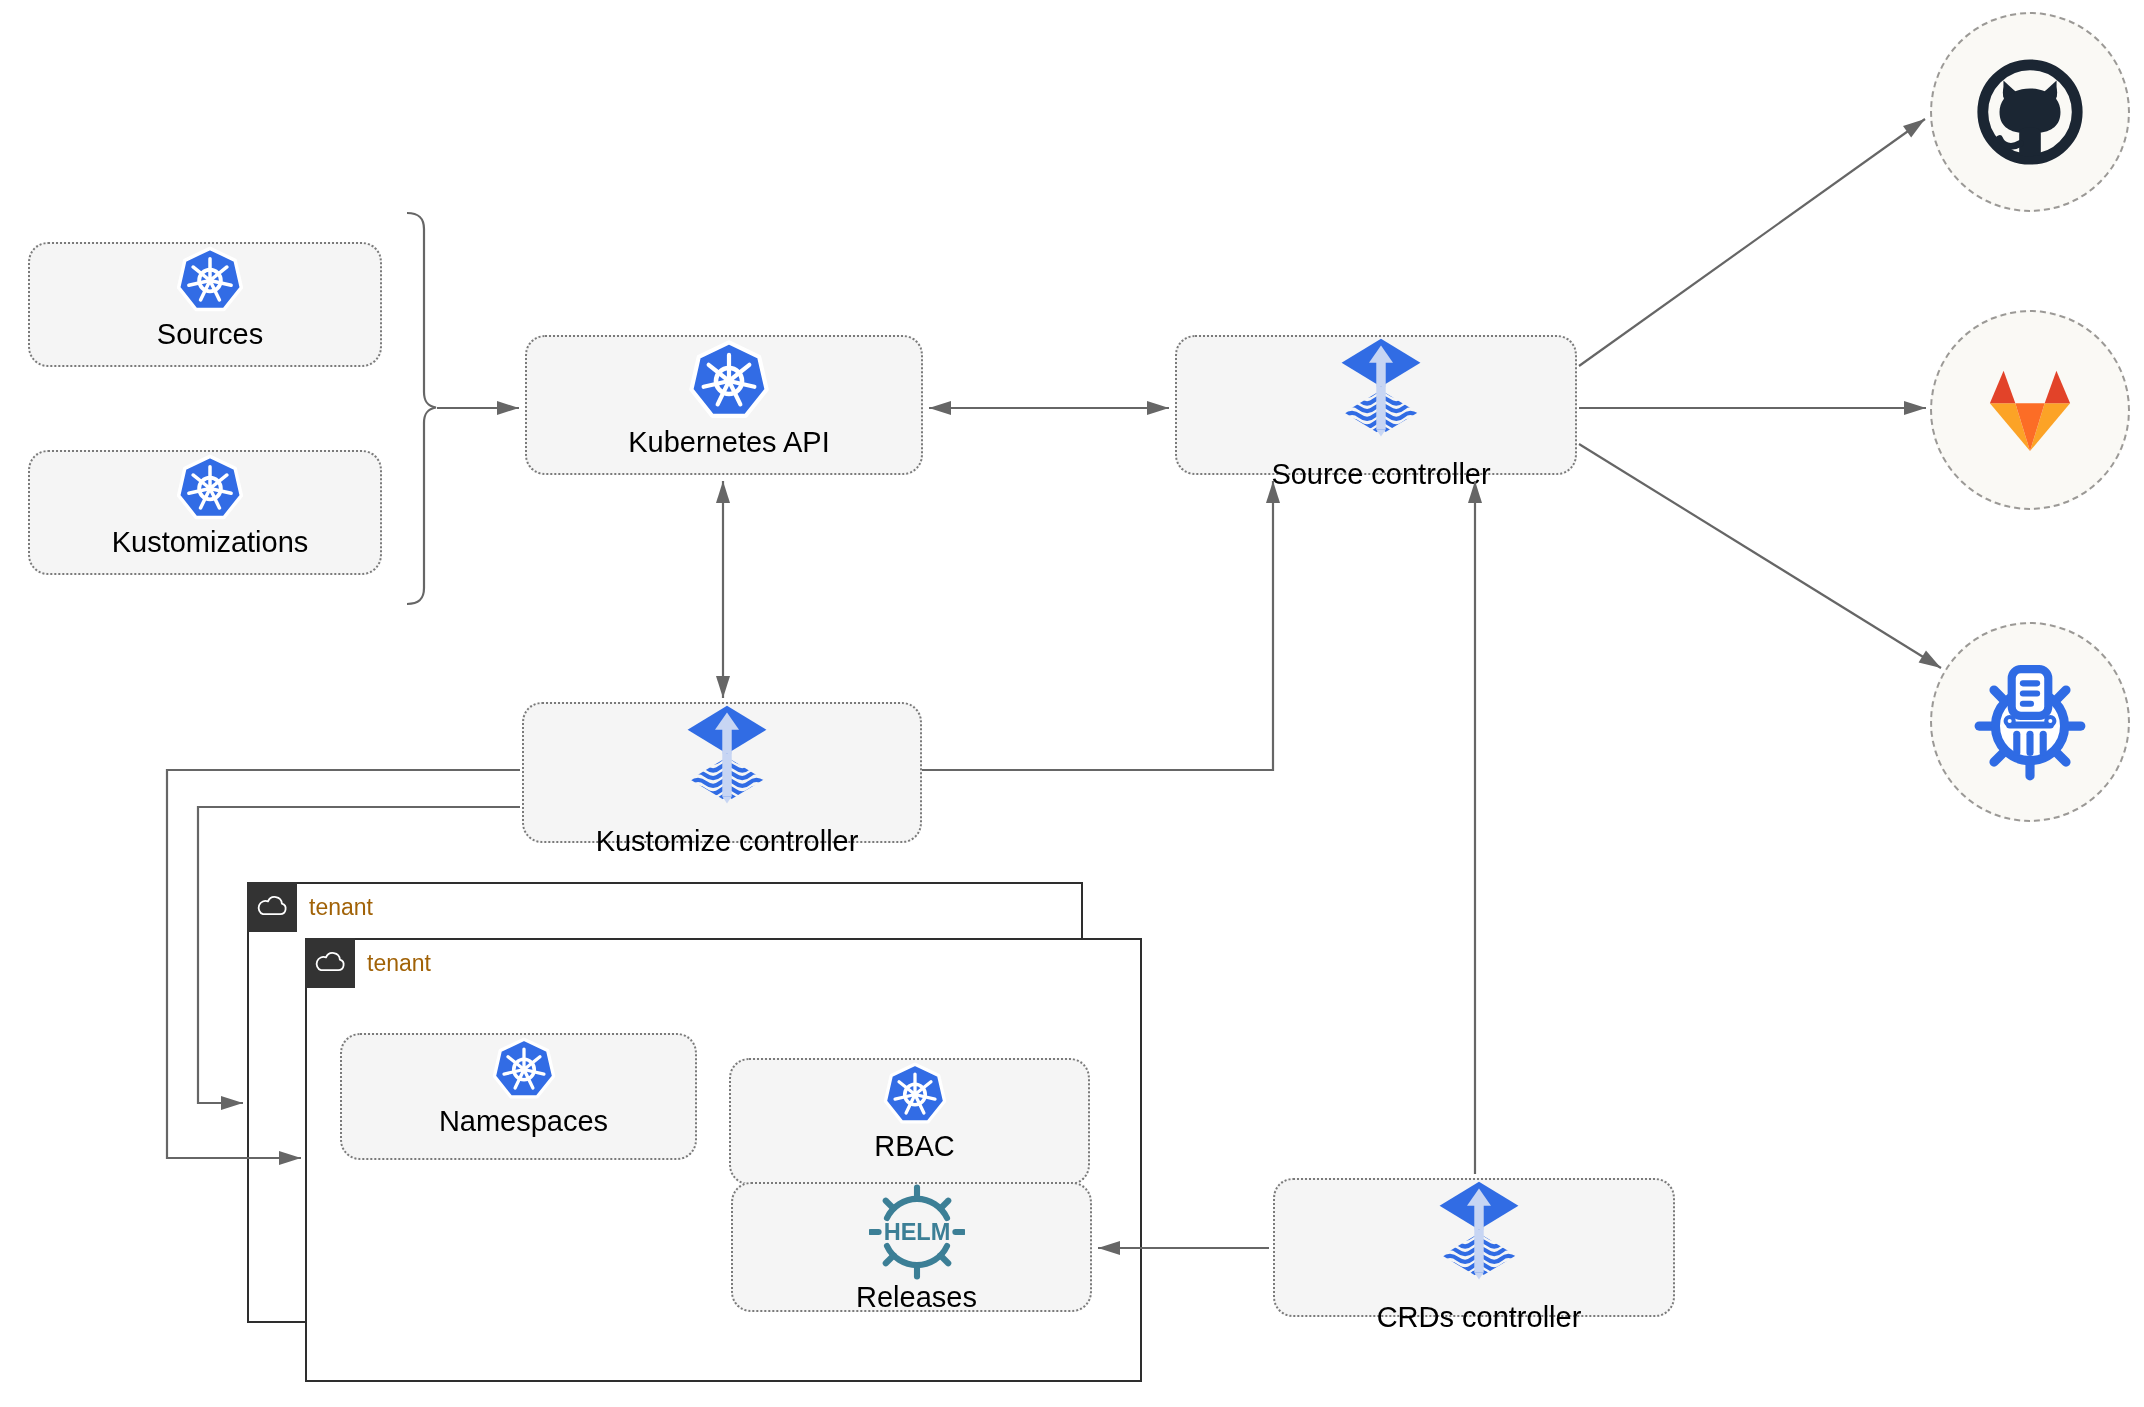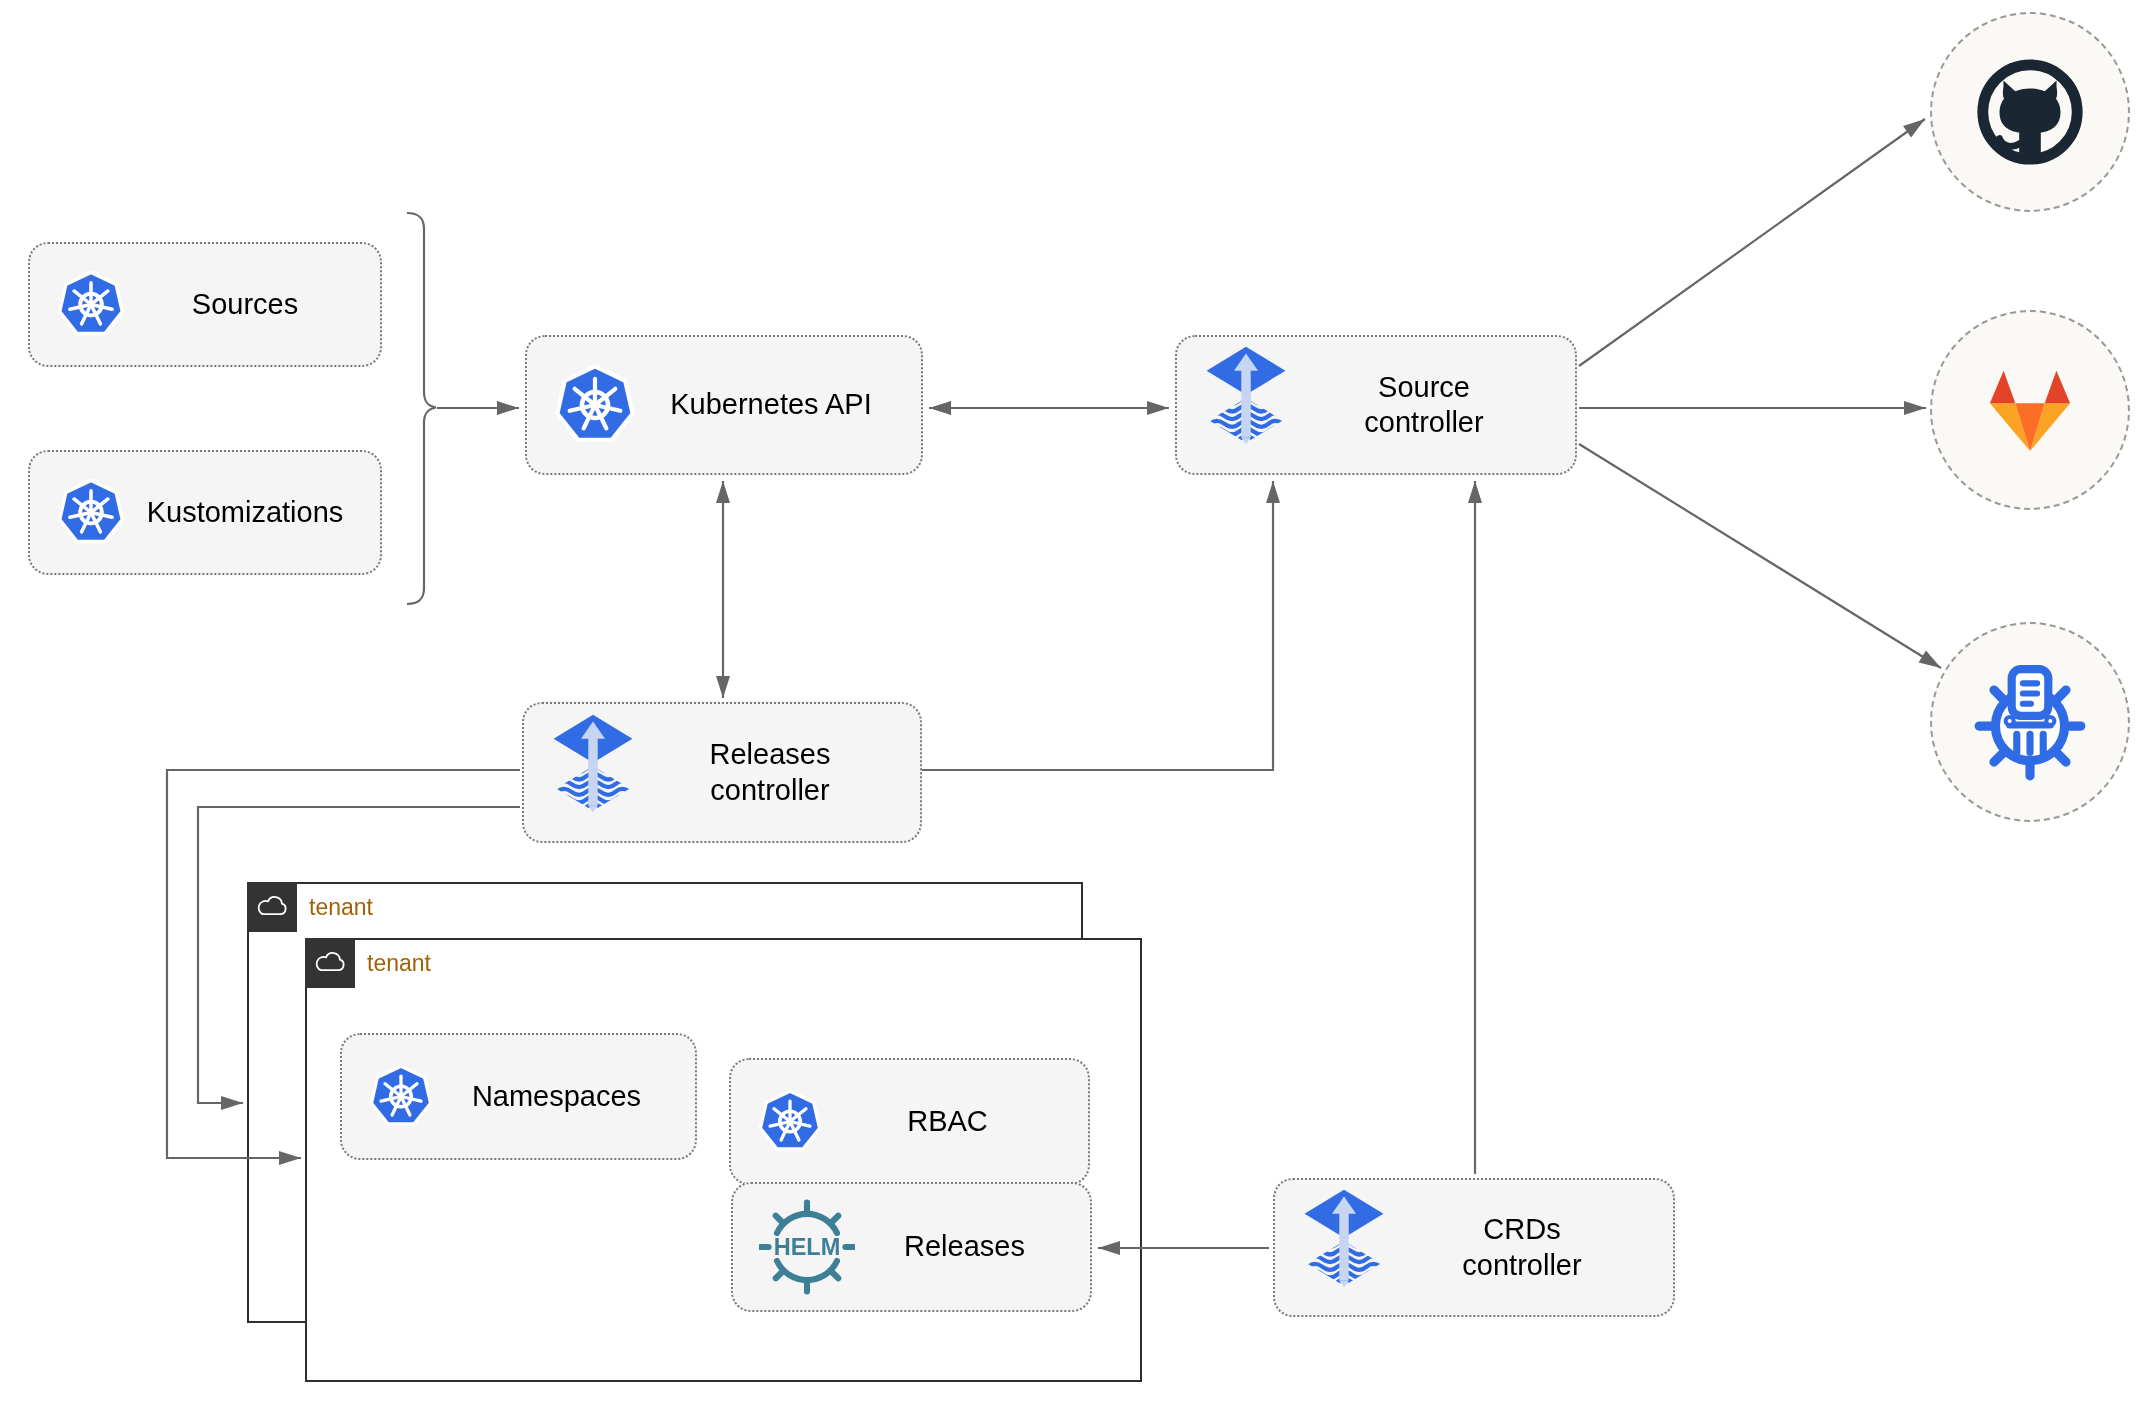--- a/index.html
+++ b/index.html
@@ -4,21 +4,21 @@
 <style>
   html,body{margin:0;padding:0;background:#ffffff;}
   .stage{
     position:relative;width:2144px;height:1407px;background:#ffffff;
     font-family:"Liberation Sans",sans-serif;overflow:hidden;
   }
   
   .gnode{
     position:absolute;box-sizing:border-box;
     background:#F5F5F5;border:2px dotted #7a7a7a;border-radius:20px;
-    display:flex;align-items:center;padding:0 16px 0 26px;
+    display:flex;align-items:center;padding:0 16px 0 26px;flex-direction:column;
   }
   .gnode .lbl{
     flex:1;text-align:center;font-size:29px;color:#000;line-height:1.22;
   }
   .gnode.wrap .lbl{padding:0 40px;}
   .icon{flex:none;display:block;}
   
   .tenant{
     position:absolute;box-sizing:border-box;background:#ffffff;
     border:2px solid #2e2e2e;
@@ -221,21 +221,21 @@
     <svg class="icon" width="86" height="120">
         <use href="#sym-flux"></use>
       </svg>
     <div class="lbl">Source controller</div>
   </div>
 
   <div class="gnode wrap" style="left:522px;top:702px;width:400px;height:141px;">
     <svg class="icon" width="86" height="120">
         <use href="#sym-flux"></use>
       </svg>
-    <div class="lbl">Releases controller</div>
+    <div class="lbl">Kustomize controller</div>
   </div>
 
   <div class="gnode wrap" style="left:1273px;top:1178px;width:402px;height:139px;">
     <svg class="icon" width="86" height="120">
         <use href="#sym-flux"></use>
       </svg>
     <div class="lbl">CRDs controller</div>
   </div>
 
   <div class="remote" style="left:1930px;top:12px;">

